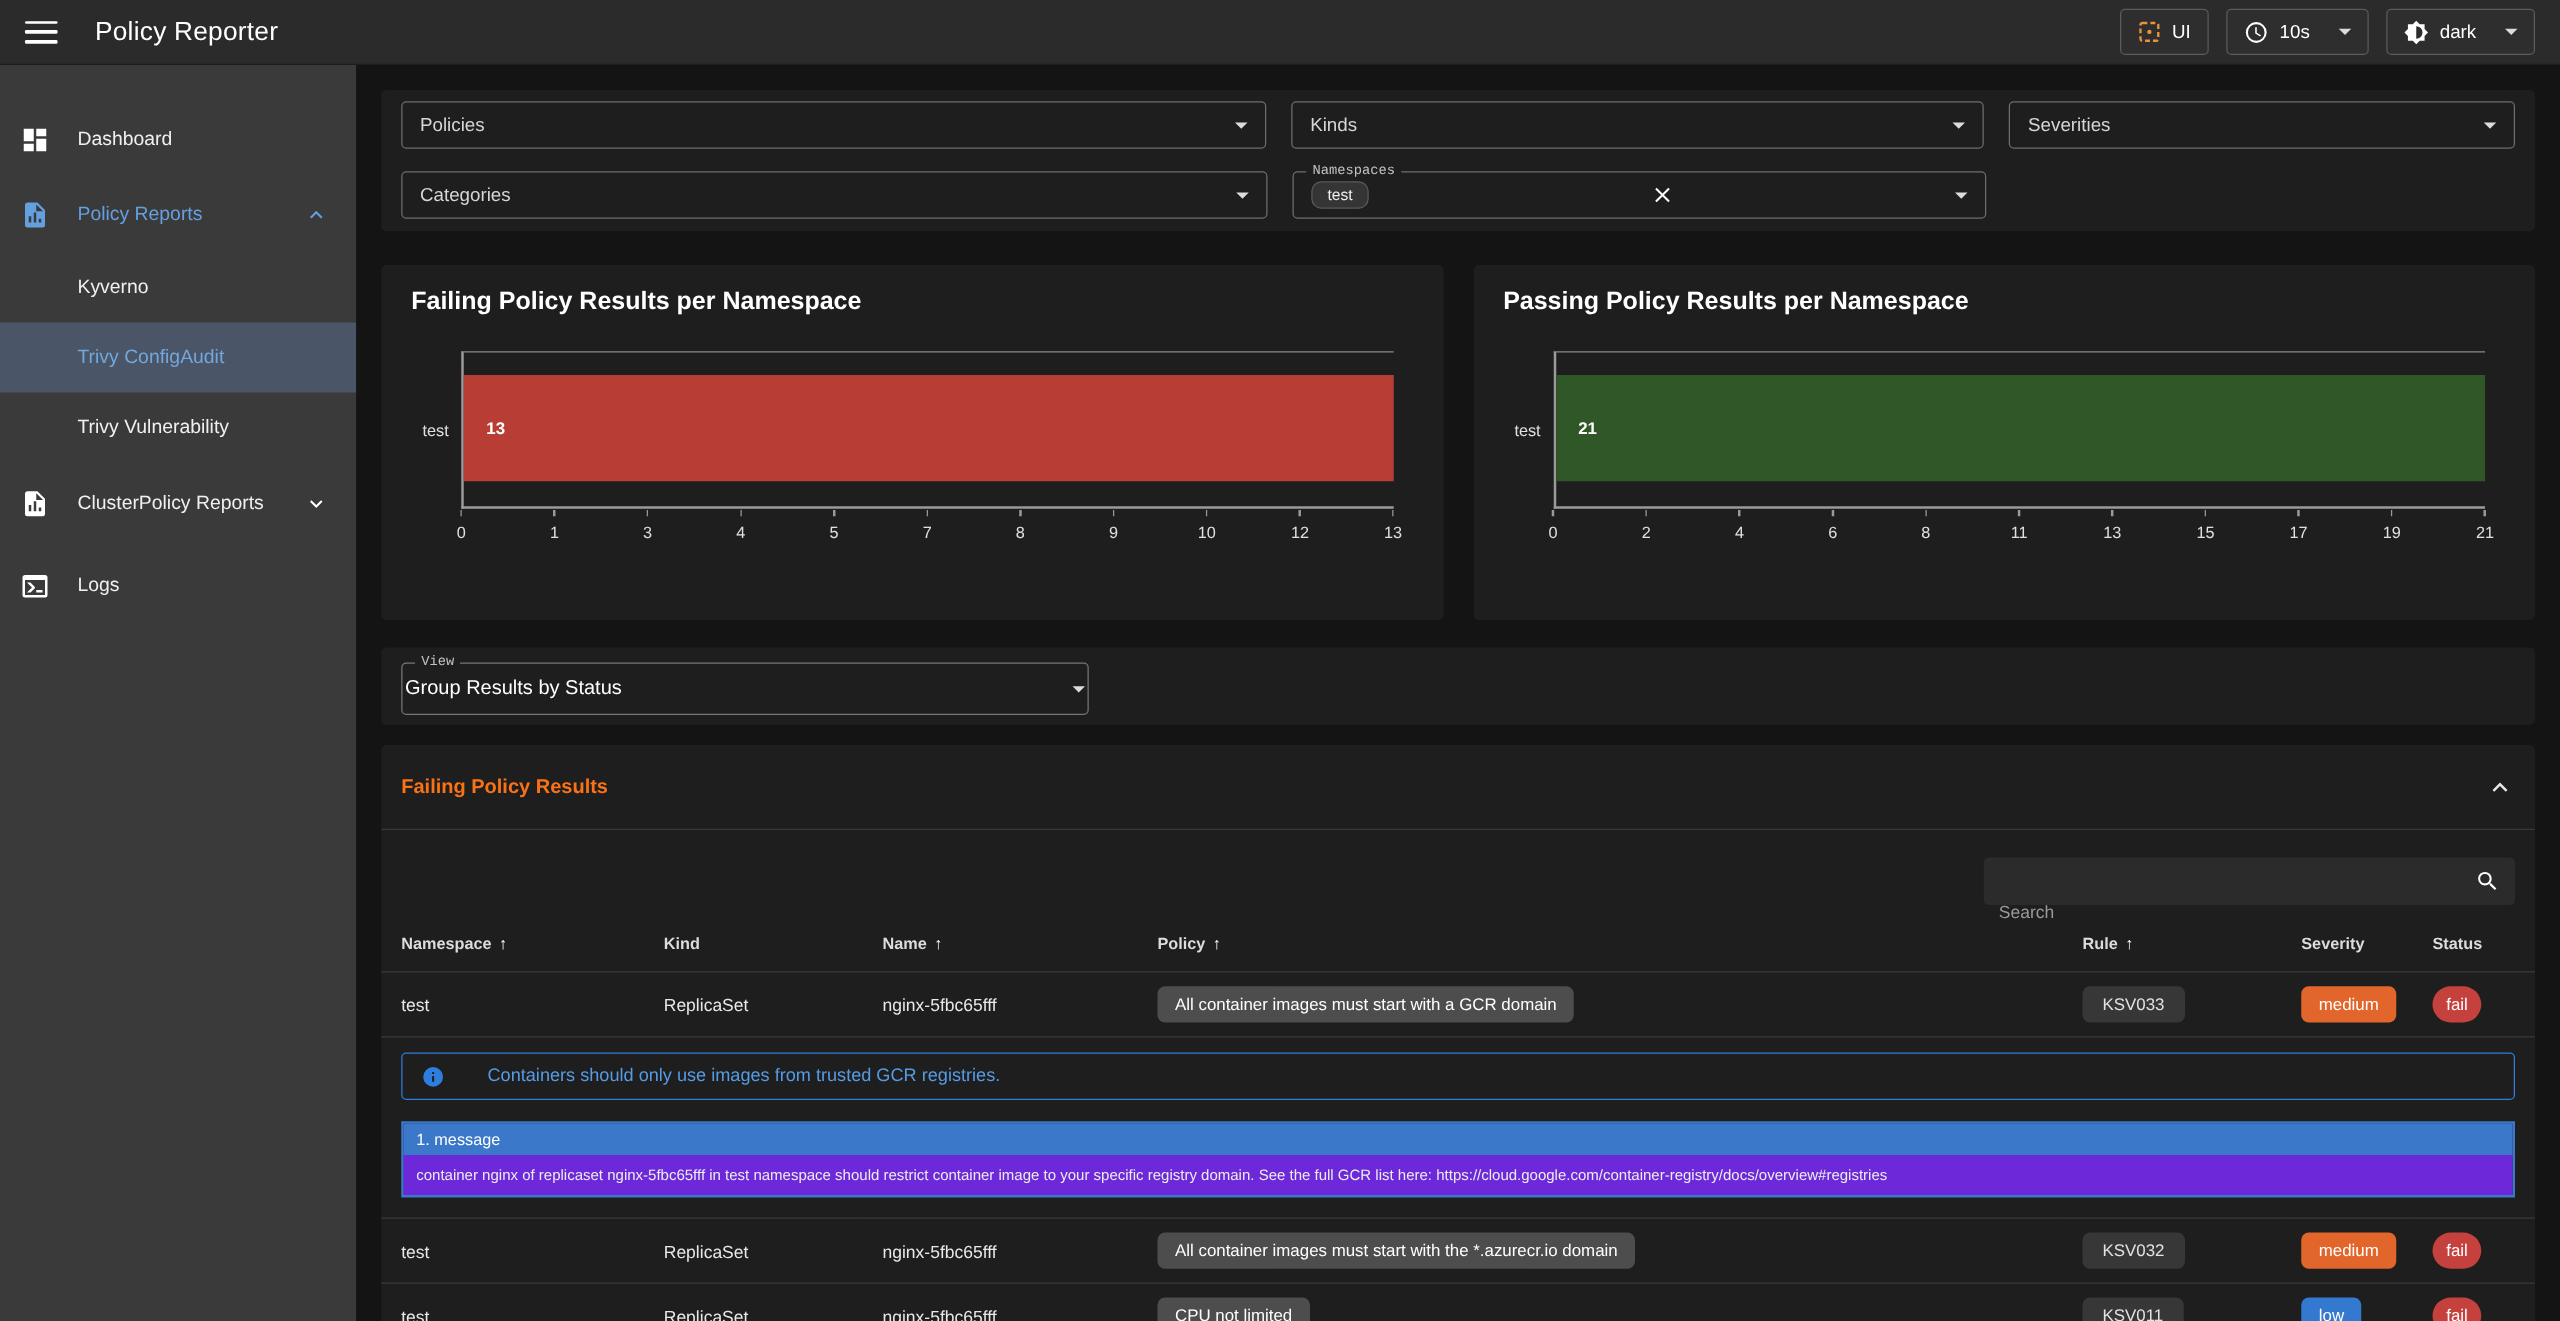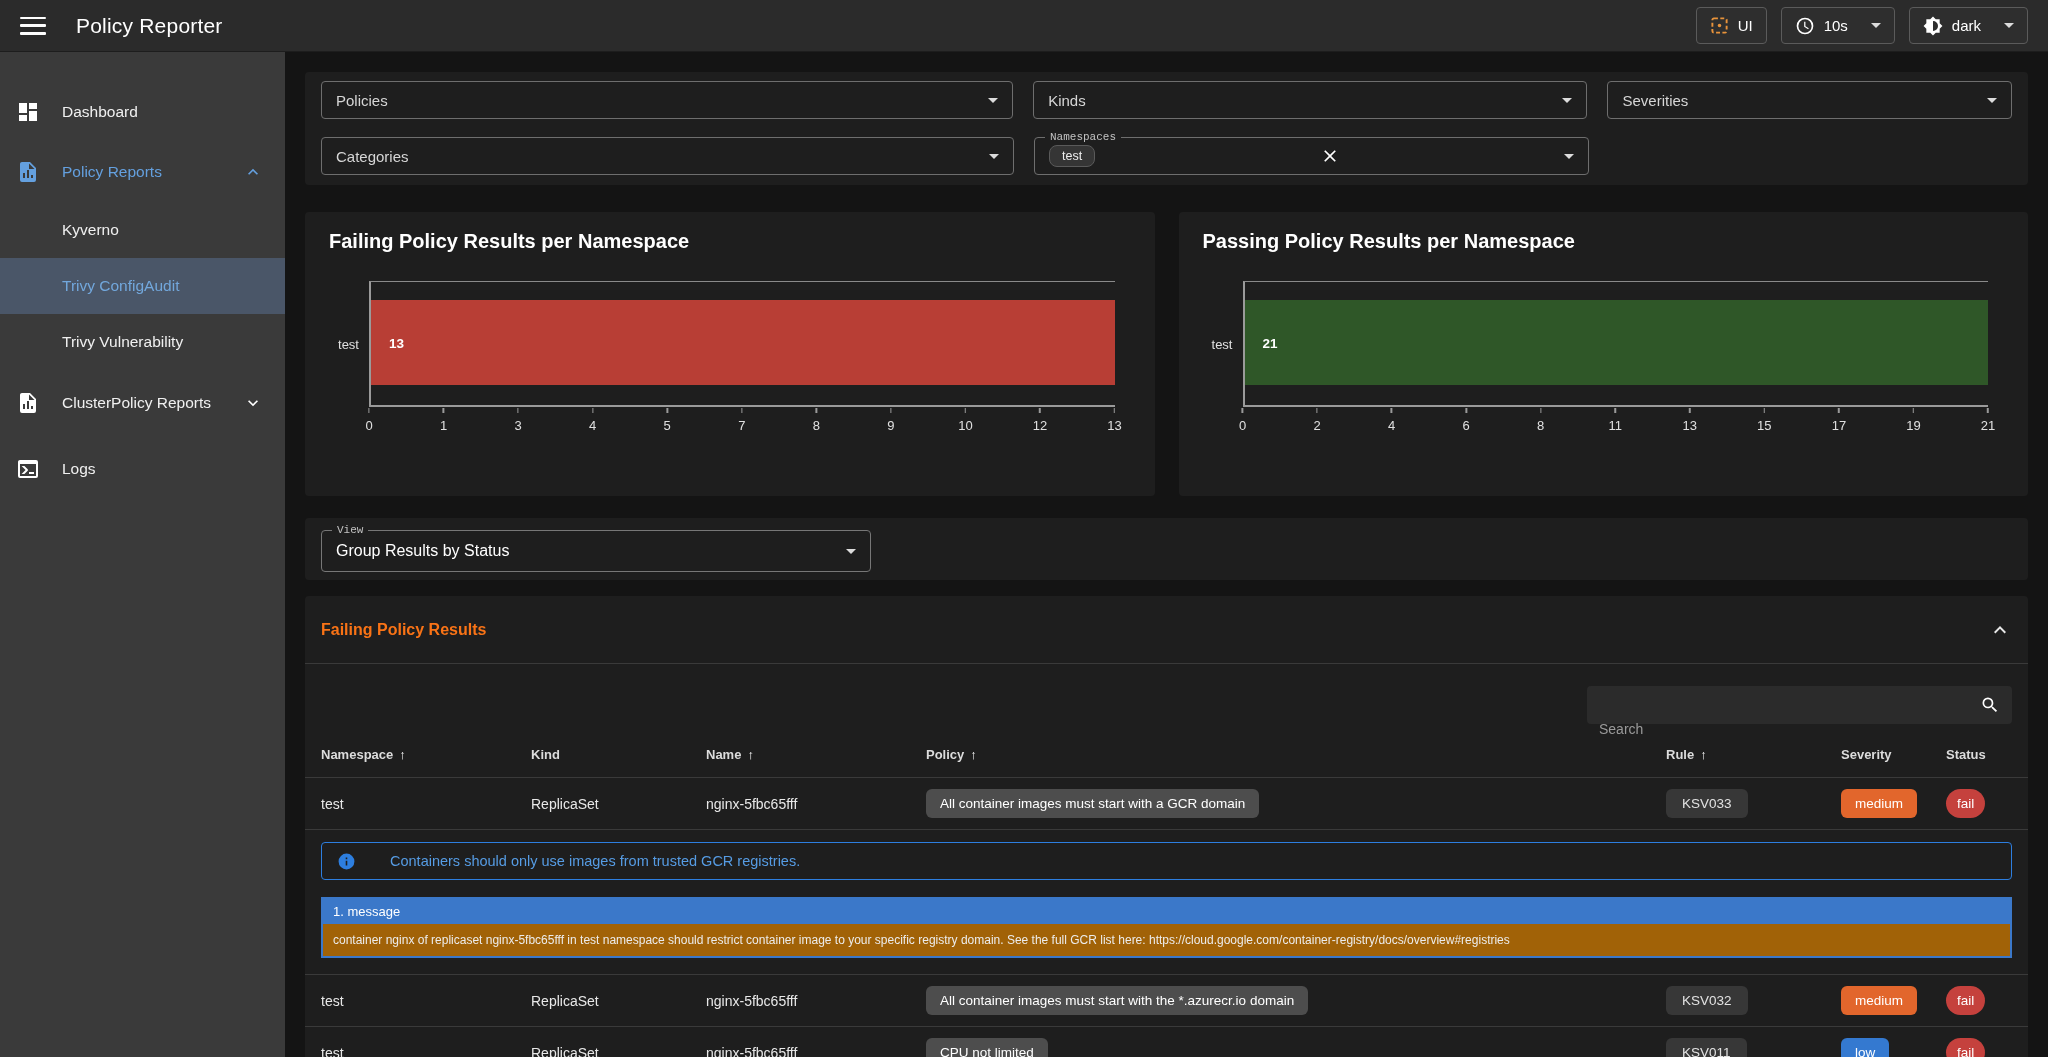--- a/index.html
+++ b/index.html
@@ -66,21 +66,21 @@
   .bar-value { position:absolute; left:18px; top:50%; transform:translateY(-50%);
     font-size:13.5px; font-weight:bold; color:#fff; }
   .ticks { position:relative; height:30px; margin-top:1px; }
   .tick { position:absolute; top:0; transform:translateX(-50%); display:flex;
     flex-direction:column; align-items:center; font-size:13px; color:#e0e0e0; }
   .tick i { display:block; width:1.5px; height:5px; background:#9a9a9a; margin-bottom:5px; }
 
   
   .view-card { margin-top:22px; height:62px; padding:12px 16px 8px; }
   .view-select { width:550px; height:42px; border:1px solid #777; border-radius:4px;
-    position:relative; display:flex; align-items:center; padding:0 14px; cursor:pointer; }
+    position:relative; display:flex; align-items:center; padding:0 2px; cursor:pointer; }
   .view-value { font-size:16px; color:#fff; }
 
   
   .results-card { margin-top:16px; min-height:486px; }
   .results-header { height:68px; display:flex; align-items:center; padding:0 16px;
     border-bottom:1px solid #3a3a3a; }
   .results-title { font-size:16px; font-weight:bold; color:#f97316; }
   .collapse-btn { margin-left:auto; width:24px; height:24px; cursor:pointer; }
   .search-row { display:flex; justify-content:flex-end; padding:22px 16px 0; }
   .search-box { width:425px; height:38px; background:#2b2b2b; border-radius:4px;
@@ -102,21 +102,21 @@
   .chip-policy { background:#4d4d4d; }
   .chip-rule { background:#373737; color:#e2e2e2; padding:7px 16px; }
   .chip-status { border-radius:999px; padding:7px 11px; }
 
   .detail-cell { padding:12px 16px 16px !important; height:auto !important; }
   .alert { border:1px solid #2d7edf; border-radius:4px; height:38px; display:flex;
     align-items:center; gap:34px; padding:0 15px; }
   .alert-text { color:#569ce4; font-size:14.5px; }
   .msgblock { margin-top:17px; border:2px solid #3b78c9; }
   .msghead { background:#3b78c9; color:#fff; font-size:13px; padding:5px 10px; }
-  .msgbody { background:#a16207; color:#ececec; font-size:12px; padding:9px 10px; }
+  .msgbody { background:#6d28d9; color:#ececec; font-size:12px; padding:9px 10px; }
 
   svg { display:block; }
 </style>
 </head>
 <body>
 
 <div class="topbar">
   <div class="hamburger">
       <span></span>
       <span></span>

